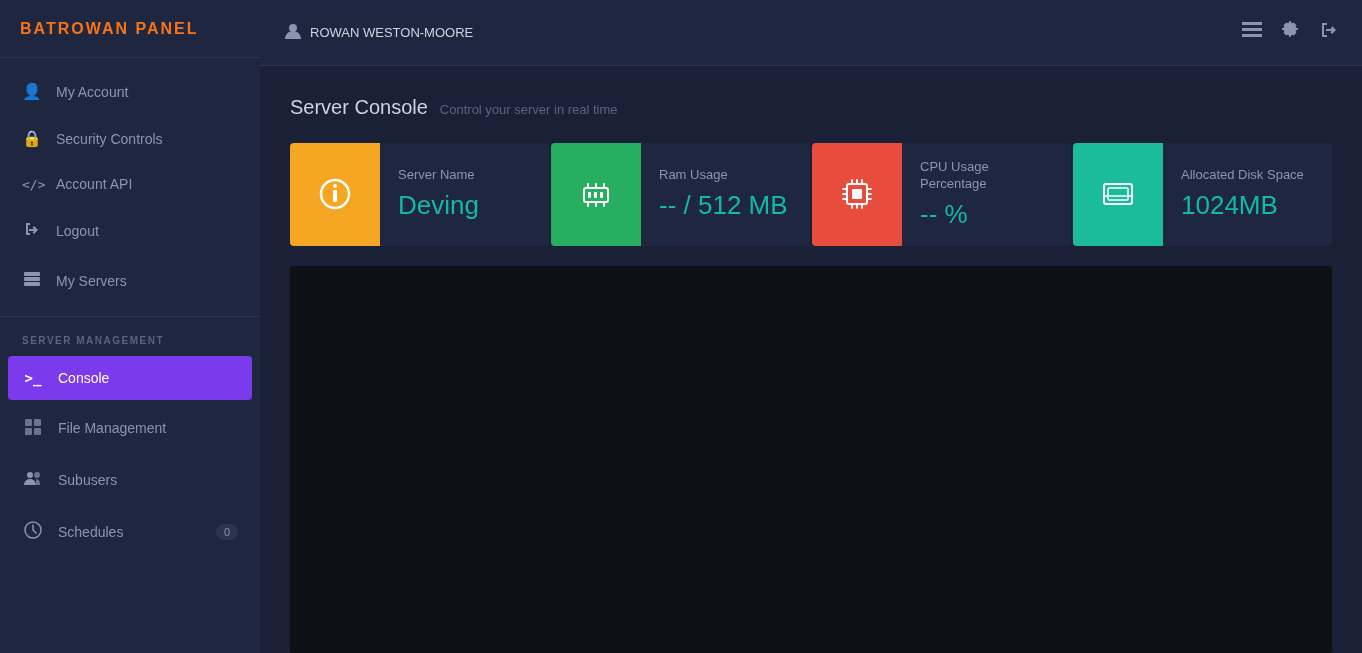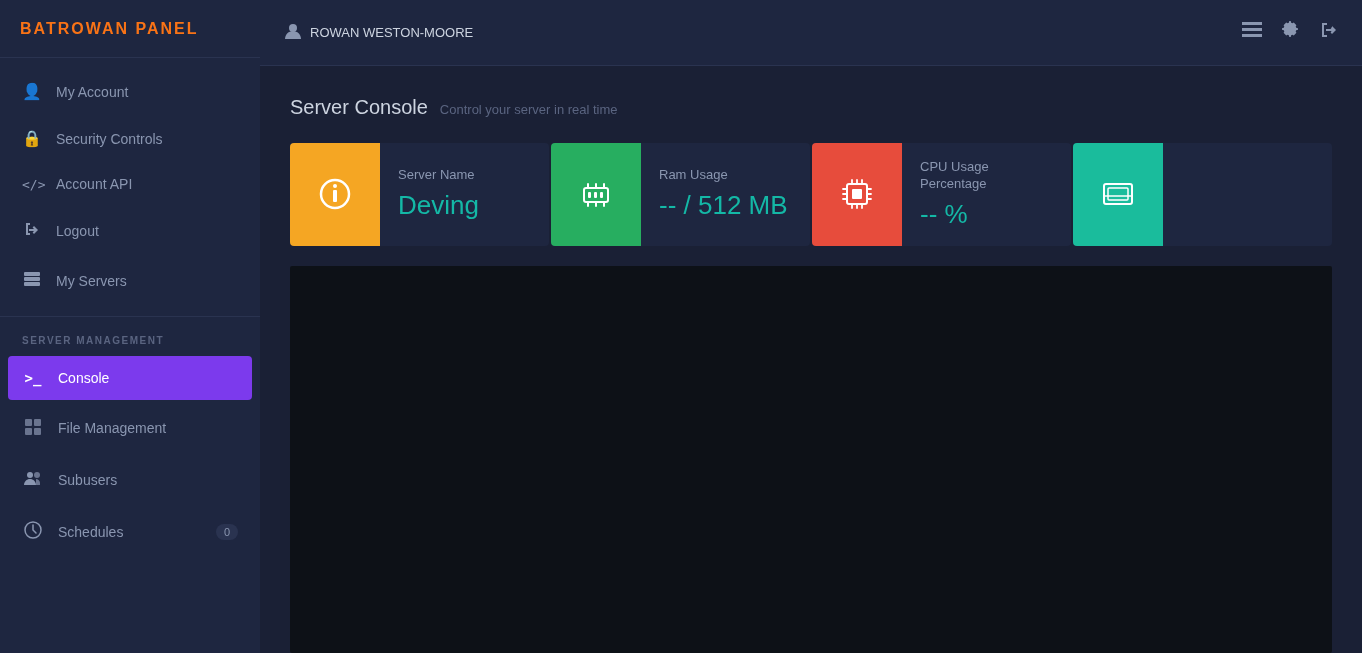--- a/index.html
+++ b/index.html
@@ -390,19 +390,23 @@
       </div>
 
       <div class="stat-card">
         <div class="stat-icon-box teal">
           <svg width="40" height="40" viewBox="0 0 40 40" fill="white">
             <rect x="6" y="10" width="28" height="20" rx="2" fill="none" stroke="white" stroke-width="2"></rect>
             <rect x="10" y="14" width="20" height="12" rx="1" fill="none" stroke="white" stroke-width="1.5"></rect>
             <line x1="6" y1="22" x2="34" y2="22" stroke="white" stroke-width="1.5"></line>
           </svg>
         </div>
+        <div class="stat-info">
+          <div class="stat-label">Allocated Disk Space</div>
+          <div class="stat-value">1024MB</div>
+        </div>
       </div>
 
     </div>
 
     <div class="terminal"></div>
   </div>
 </div>
 
 </body></html>

